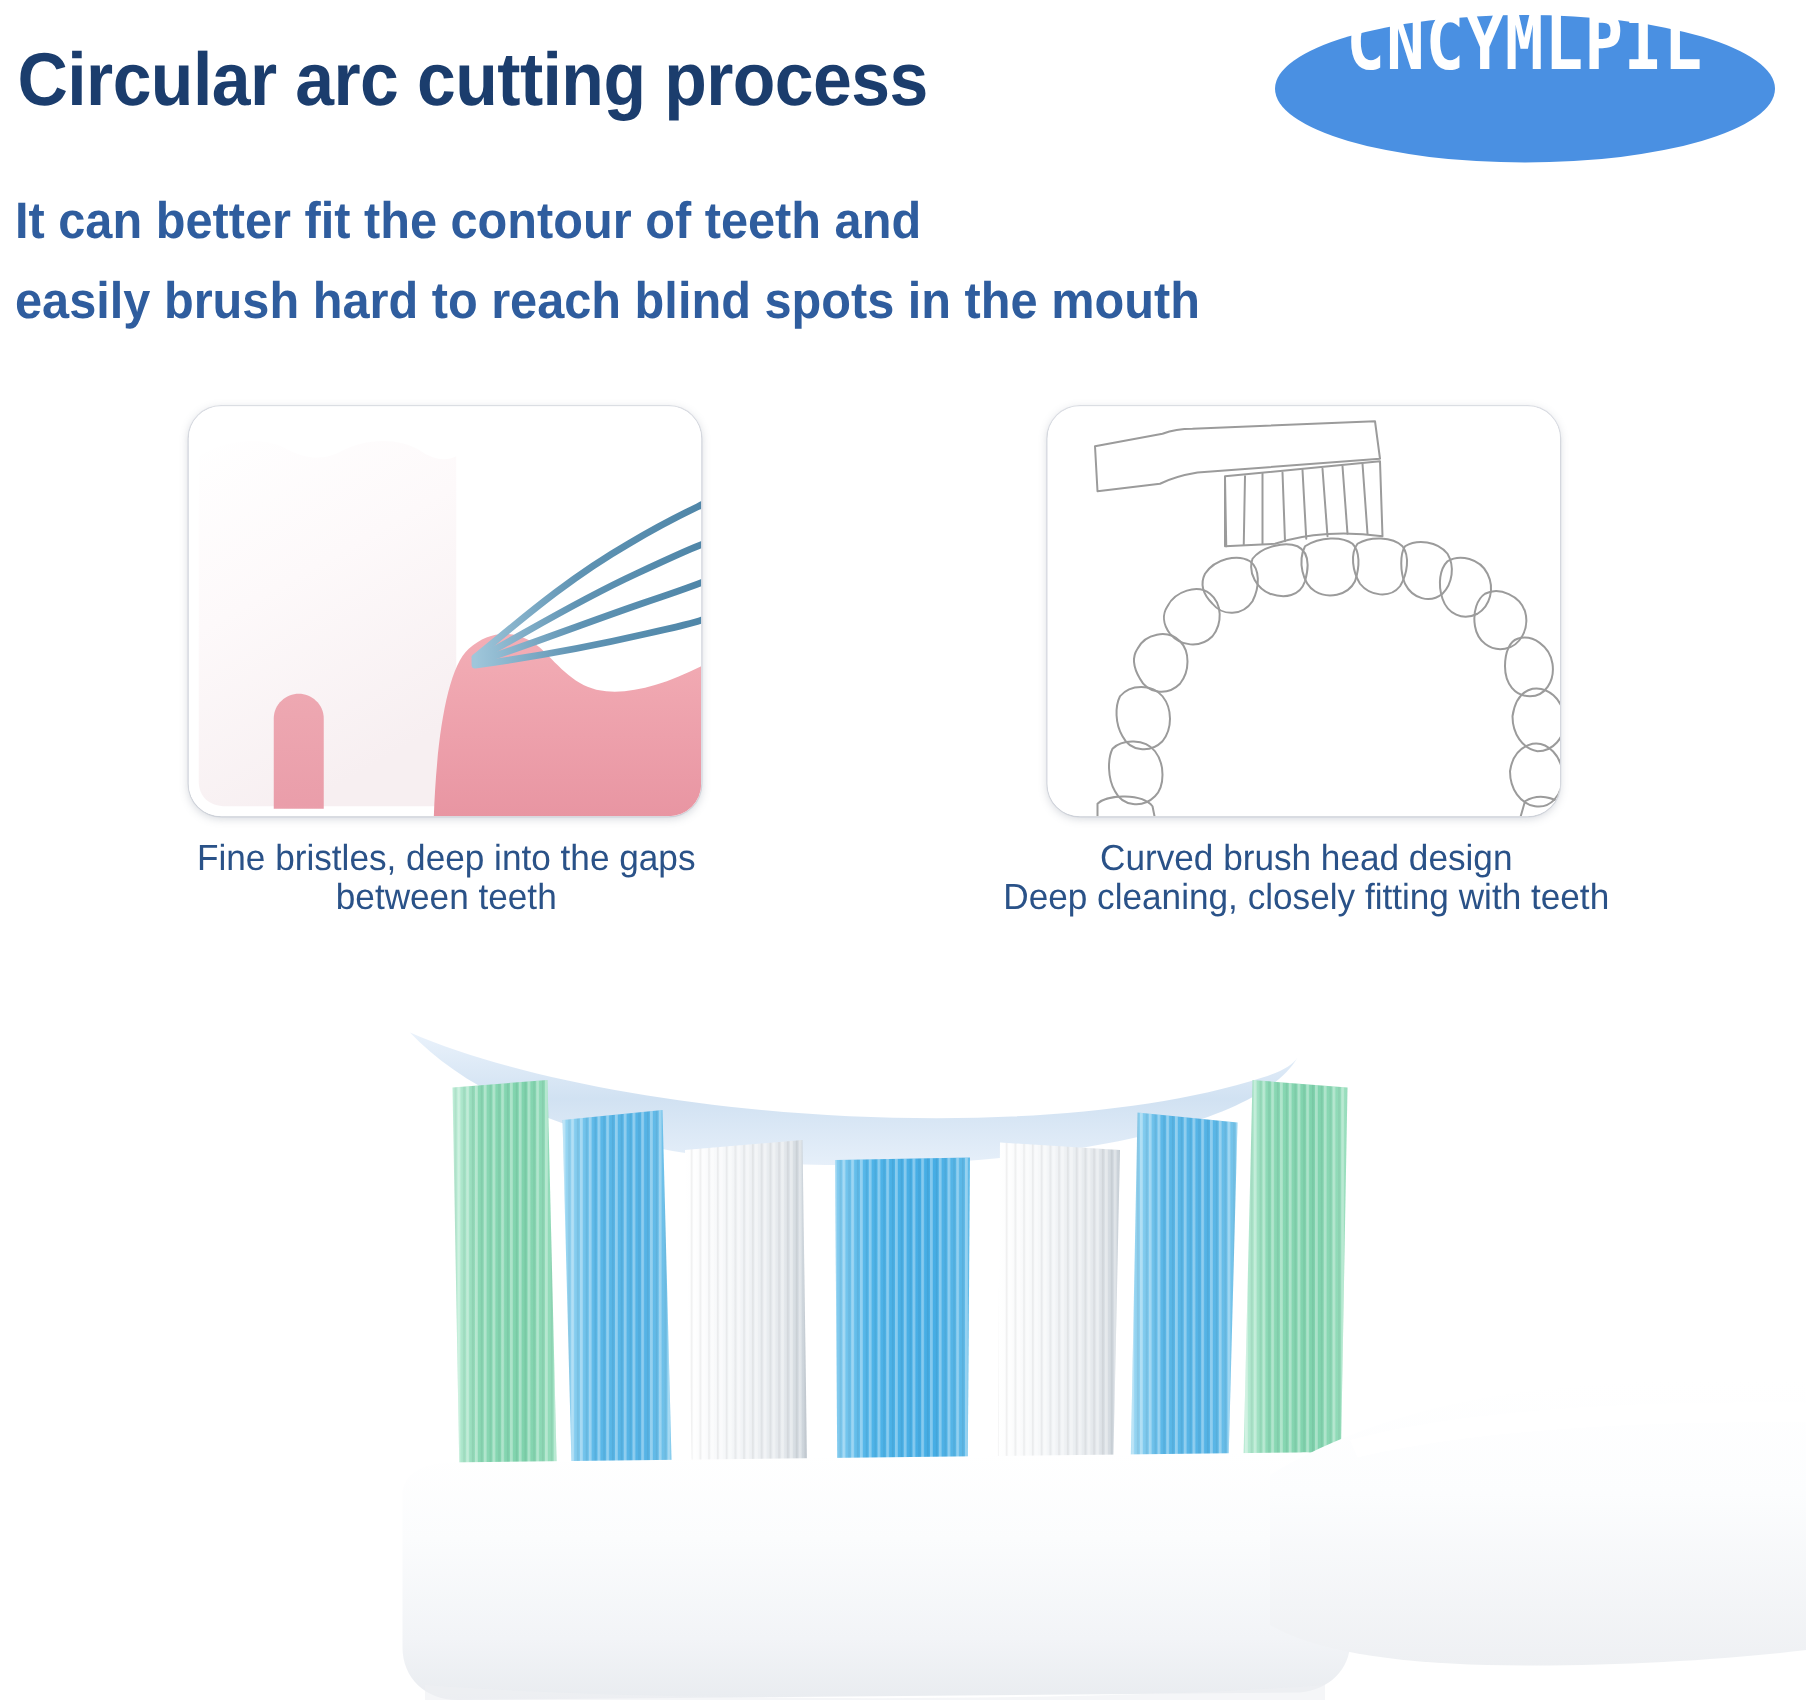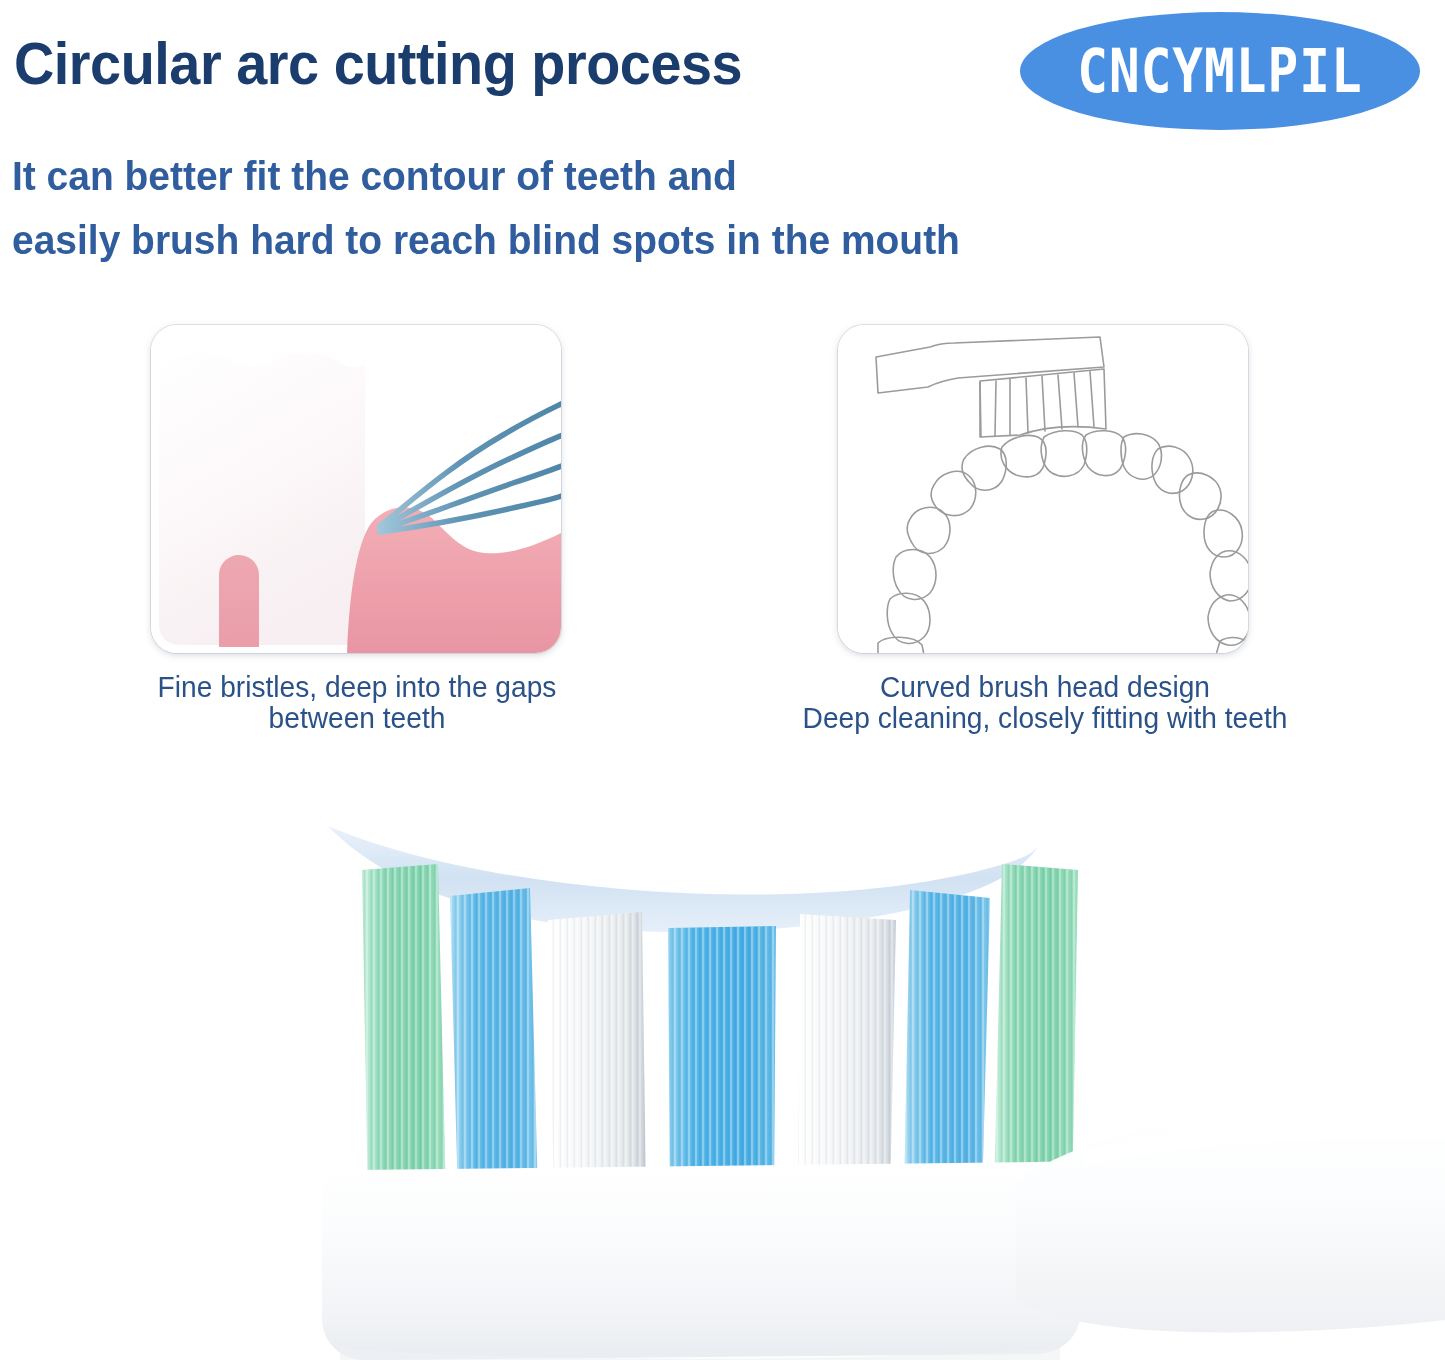--- a/index.html
+++ b/index.html
@@ -15,21 +15,21 @@
     font-weight:700;letter-spacing:-0.5px;
     color:#1b3d6d;
     transform:scaleX(.93);transform-origin:left center;
     white-space:nowrap;
   }
   .logo{
     position:absolute;left:1020px;top:12px;
     width:400px;height:118px;
     border-radius:50%/50%;
     background:#4a90e2;
-    display:flex;align-items:center;justify-content:center;
+    display:flex;justify-content:center;
   }
   .logo-text{
     color:#ffffff;font-size:50px;font-weight:700;
     letter-spacing:1px;
     transform:scaleX(1.02) scaleY(1.22);
     font-family:"DejaVu Sans Mono", monospace;
     white-space:nowrap;
   }
   .hdr-sub{
     position:absolute;left:12px;

